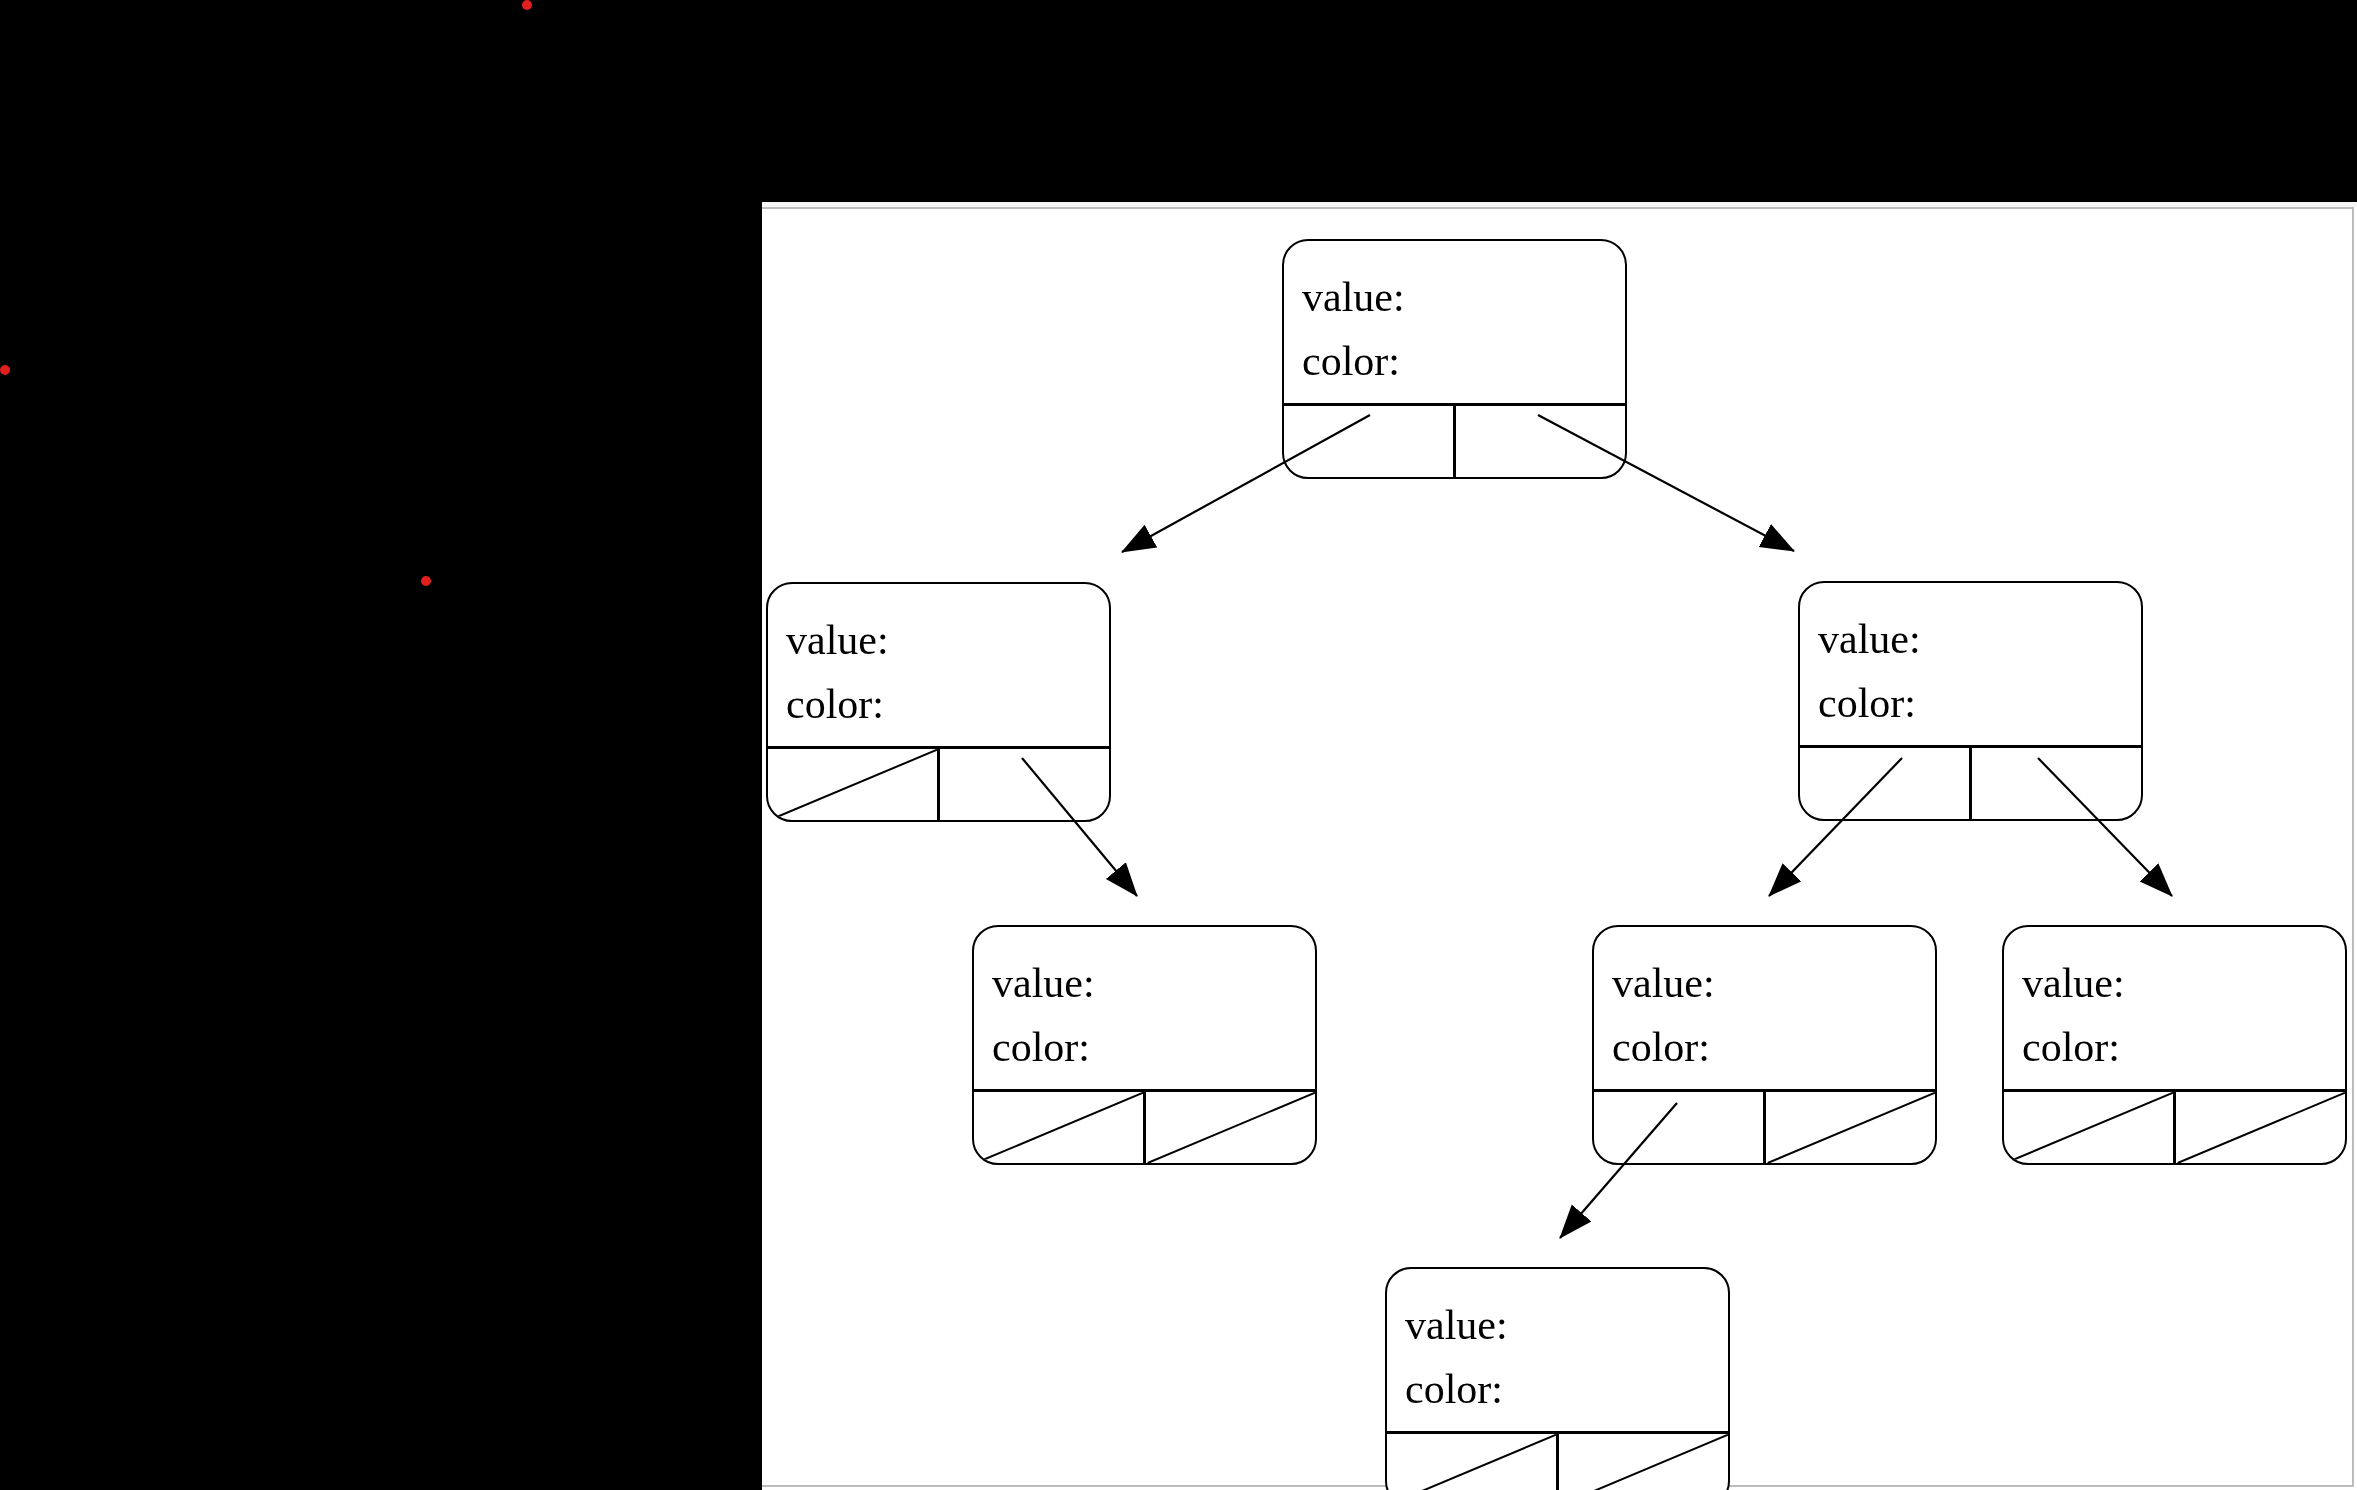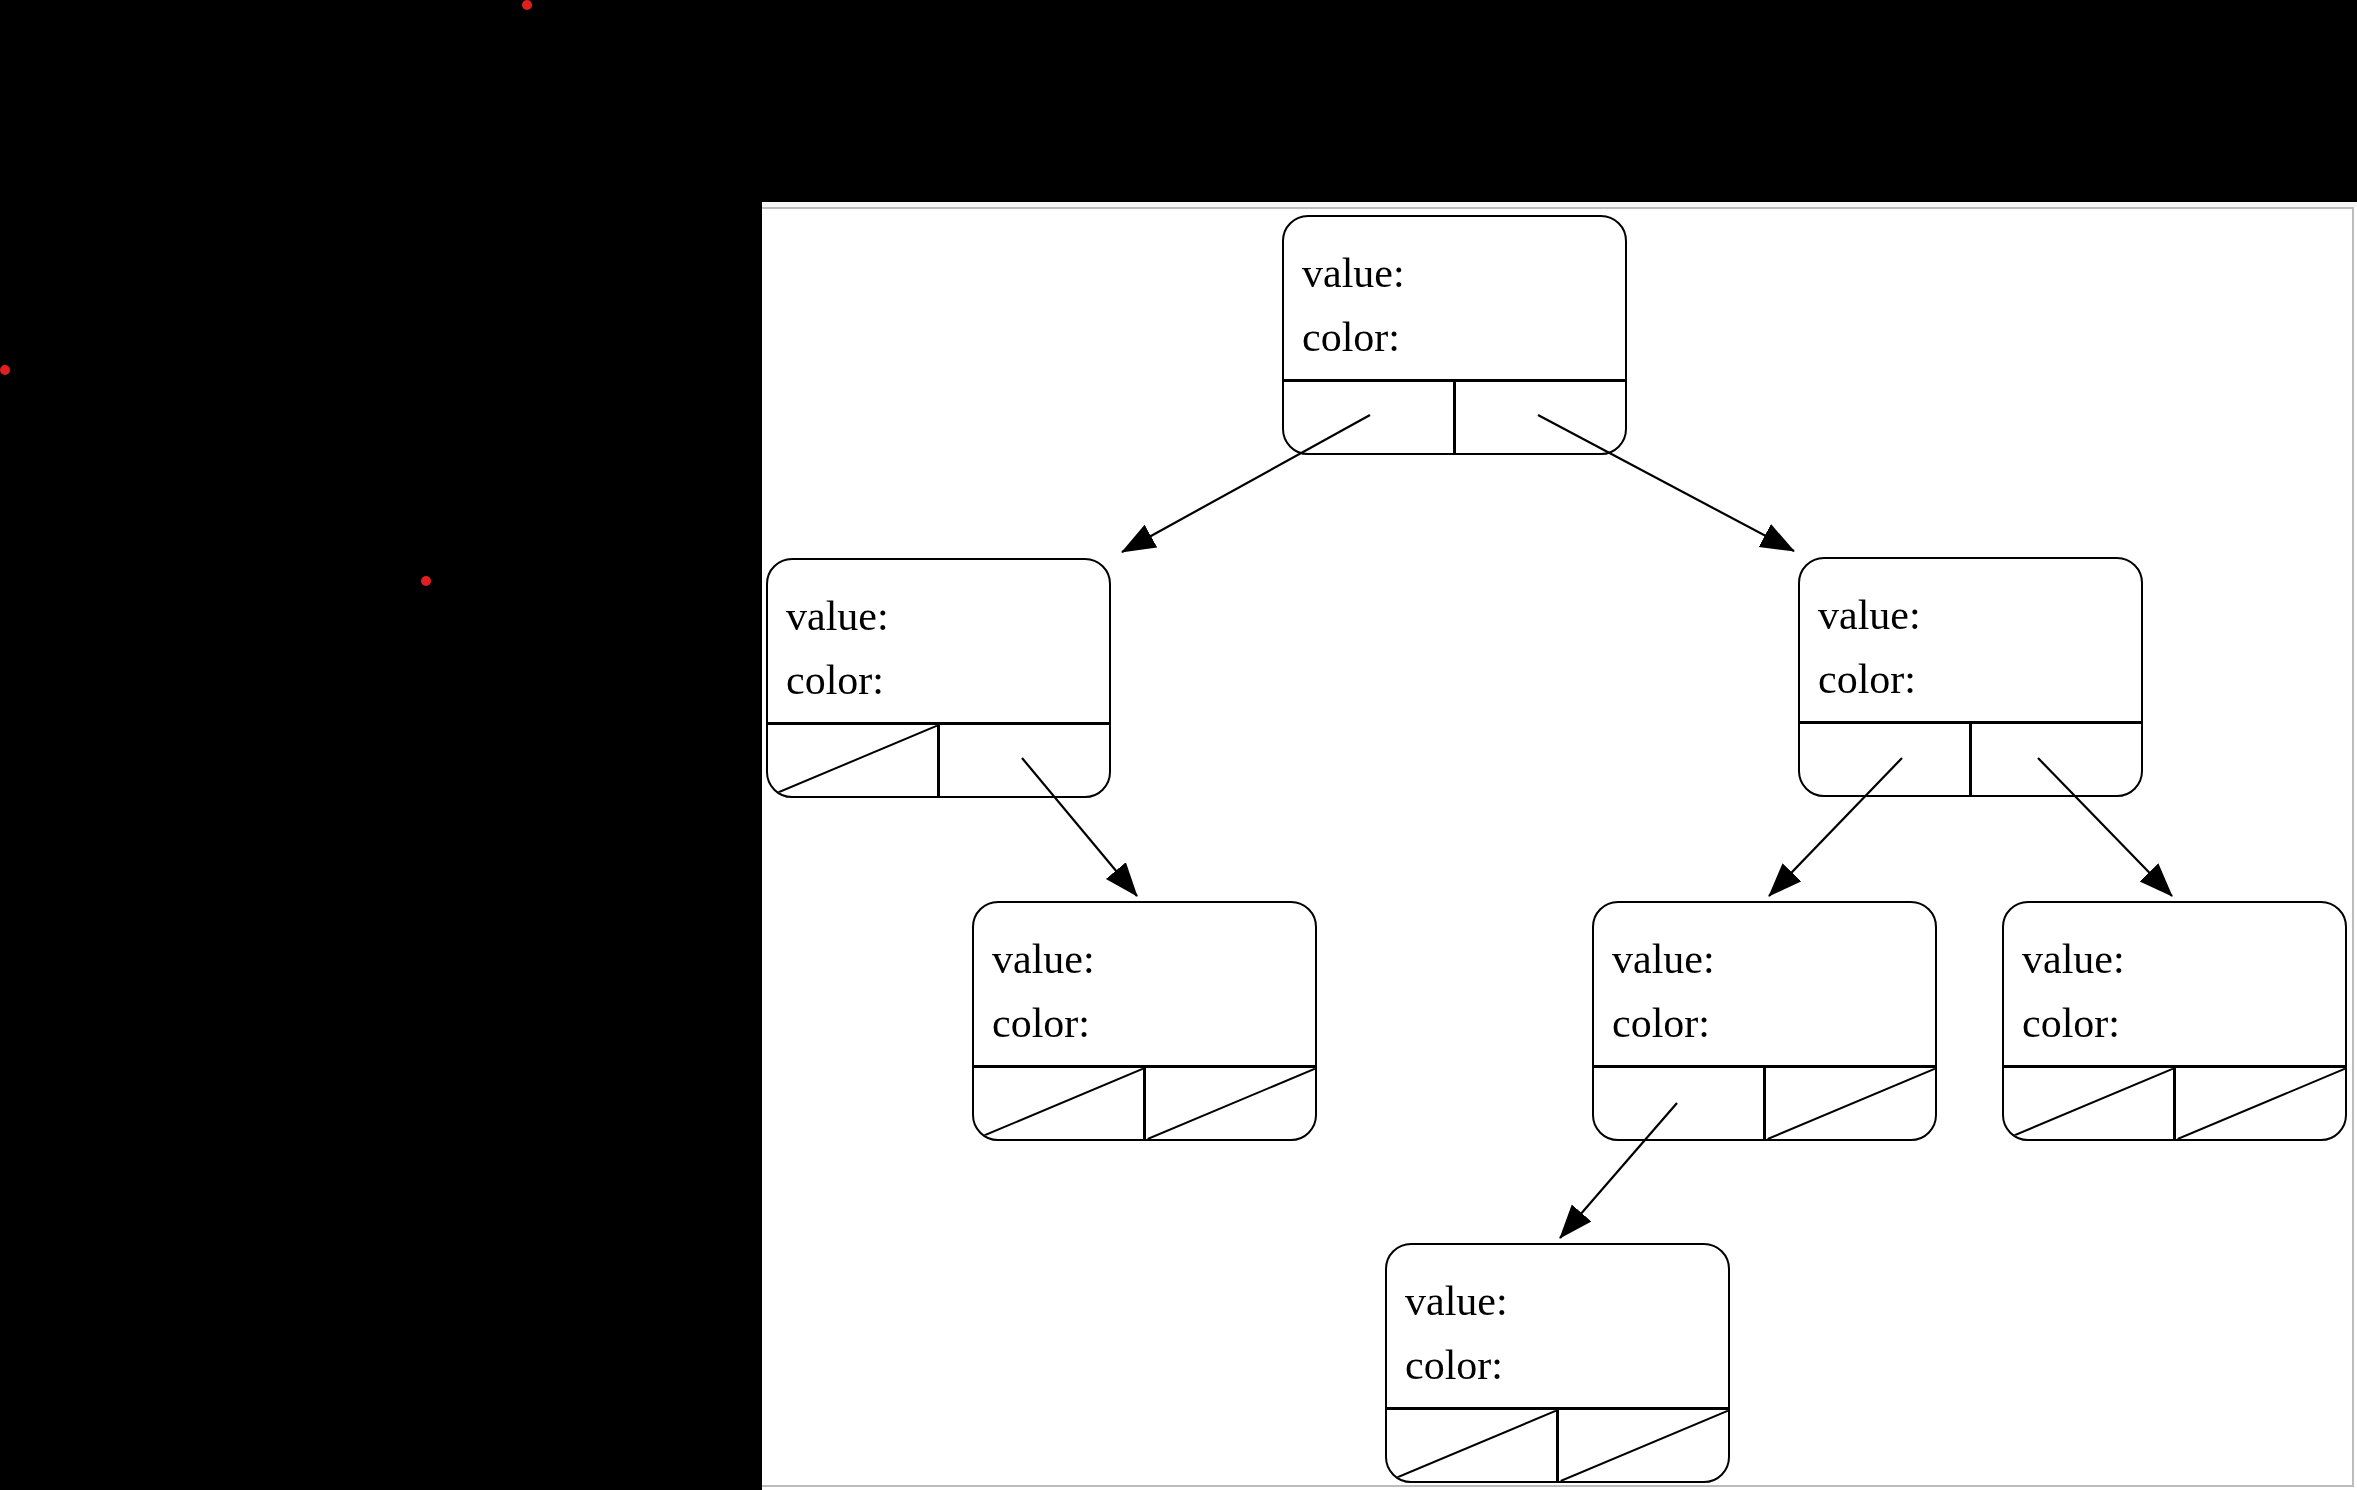--- a/index.html
+++ b/index.html
@@ -54,20 +54,21 @@
   .node {
     position: absolute;
     width: 345px;
     height: 240px;
     box-sizing: border-box;
     background: #ffffff;
     border: 2px solid #000000;
     border-radius: 26px;
     overflow: hidden;
     z-index: 2;
+    margin-top: 24px;
   }
   .fields {
     position: absolute;
     top: 0; left: 0; right: 0;
     height: 167px;
     padding: 24px 0 0 18px;
     box-sizing: border-box;
   }
   .field {
     font-size: 42px;

